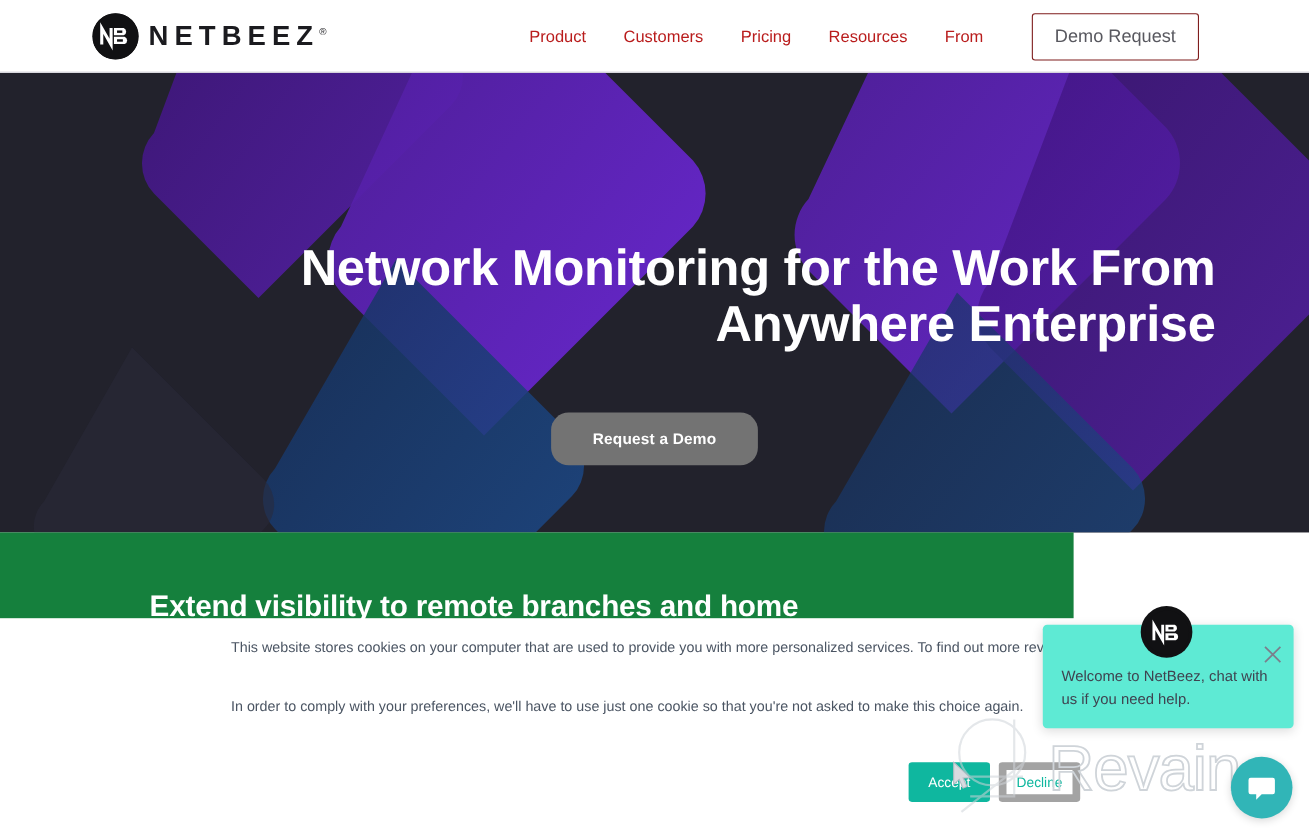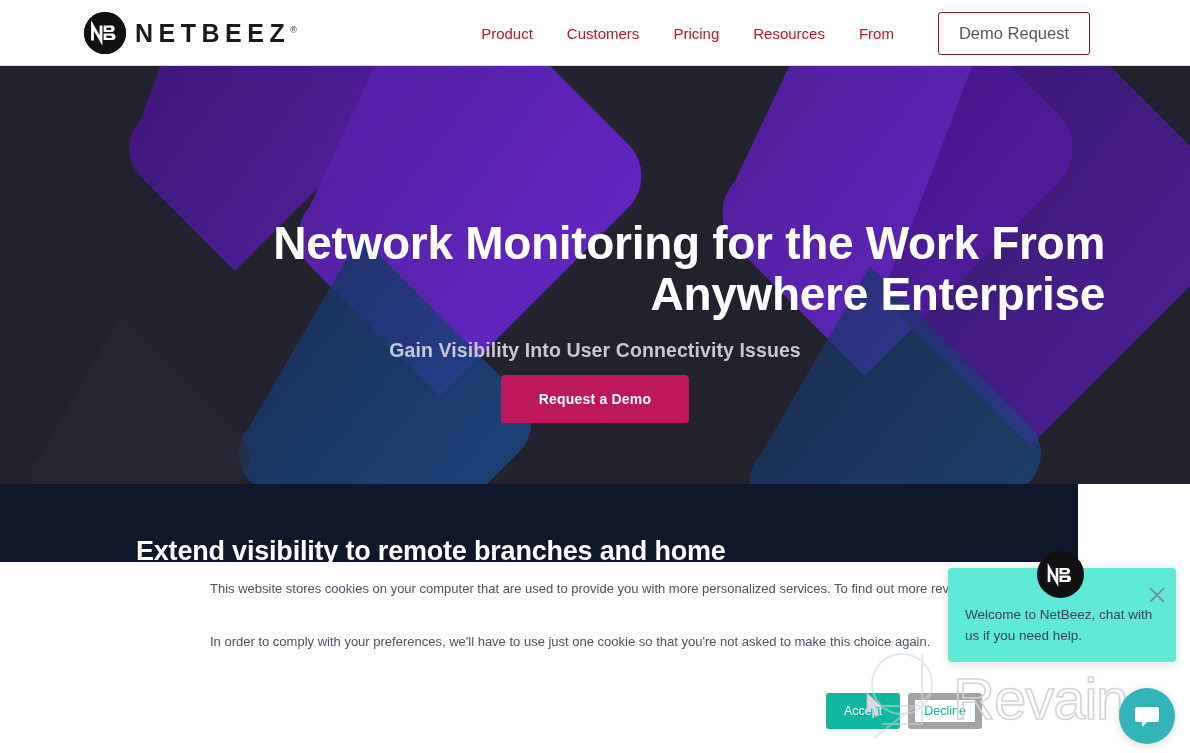--- a/index.html
+++ b/index.html
@@ -93,35 +93,35 @@
     font-size: 19.5px; font-weight: 700;
     color: #c6c7d2;
     letter-spacing: 0.1px;
   }
   #hero-cta-wrap {
     position: absolute; left: 85px; top: 265px;
     width: 1020px;
     display: flex; justify-content: center;
   }
   #hero-cta {
-    background: #be185d;
+    background: #737373;
     color: #ffffff;
     font-size: 14px; font-weight: 700;
     padding: 16px 38px;
-    border: none; border-radius: 4px;
+    border: none; border-radius: 16px;
     cursor: pointer;
     letter-spacing: 0.2px;
     text-align: right;
   }
 
   
   #blue-section {
     position: absolute; top: 484px; left: 0;
-    width: 1078px; height: 94px;
-    background: #0f172a;
+    width: 976px; height: 94px;
+    background: #15803d;
     overflow: hidden;
   }
   #blue-heading {
     position: absolute; left: 136px; top: 52px;
     font-size: 27px; font-weight: 700; color: #ffffff;
     white-space: nowrap;
     letter-spacing: -0.2px;
   }
   #remote-worker-btn {
     position: absolute; left: 810px; top: 529px;
@@ -262,21 +262,20 @@
         <path d="M360 170 L520 330 A40 40 0 0 1 520 385 L370 535 L250 415 A40 40 0 0 1 250 360 Z" fill="url(#gblu)" opacity="0.85"></path>
         <path d="M860 -150 L1060 50 A48 48 0 0 1 1060 115 L865 310 L735 180 A48 48 0 0 1 735 115 Z" fill="url(#gpur)" opacity="0.92"></path>
         <path d="M1010 -100 L1230 120 A45 45 0 0 1 1230 180 L1030 380 L900 250 A45 45 0 0 1 900 190 Z" fill="url(#gpur2)" opacity="0.8"></path>
         <path d="M870 200 L1030 360 A40 40 0 0 1 1030 415 L880 565 L760 445 A40 40 0 0 1 760 390 Z" fill="url(#gblu)" opacity="0.7"></path>
         <path d="M120 250 L240 370 A32 32 0 0 1 240 415 L130 525 L40 435 A32 32 0 0 1 40 390 Z" fill="#2a2a3a" opacity="0.55"></path>
       </g>
     </svg>
 
     <div id="hero-content">
       <div id="hero-title">Network Monitoring for the Work From Anywhere Enterprise</div>
-      <div id="hero-sub">Gain Visibility Into User Connectivity Issues</div>
       <div id="hero-cta-wrap">
         <button id="hero-cta">Request a Demo</button>
       </div>
     </div>
   </div>
 
   <div id="blue-section">
     <div id="blue-heading">Extend visibility to remote branches and home</div>
   </div>
 

